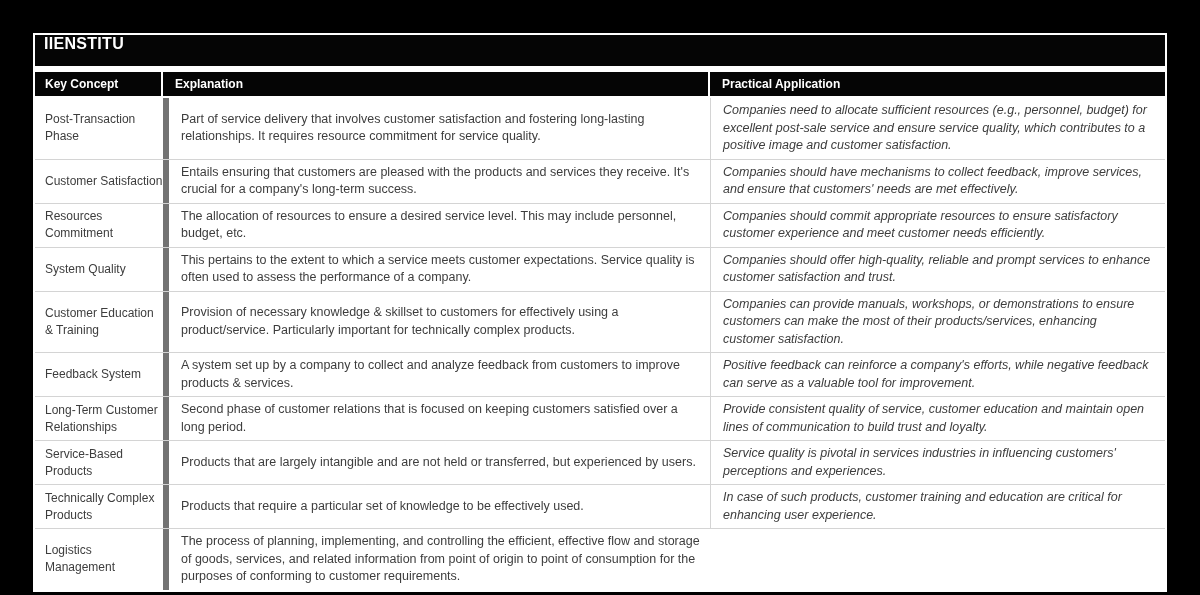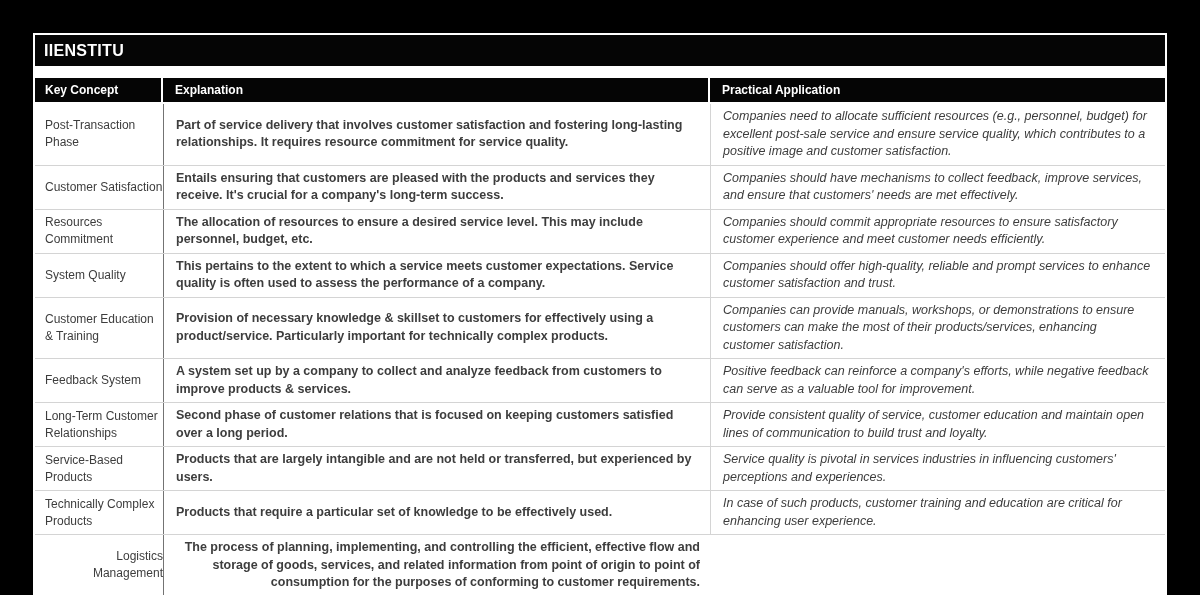--- a/index.html
+++ b/index.html
@@ -21,68 +21,67 @@
     width: 1134px;
     box-sizing: border-box;
     background: #ffffff;
     padding: 2px;
   }
   .title-bar {
     background: #050505;
     color: #ffffff;
     height: 31px;
     display: flex;
-    align-items: center;
+    align-items: flex-start;
     padding-left: 9px;
     font-size: 16px;
     font-weight: 700;
     letter-spacing: 0.3px;
   }
   .header-row {
     display: grid;
     grid-template-columns: 128px 547px 1fr;
-    margin-top: 12px;
+    margin-top: 6px;
     margin-bottom: 2px;
   }
   .hcell {
     background: #050505;
     color: #ffffff;
     font-size: 12px;
     font-weight: 700;
     height: 24px;
     display: flex;
     align-items: center;
     box-sizing: border-box;
     padding-left: 10px;
   }
   .hcell.c1, .hcell.c2 { border-right: 2px solid #ffffff; }
   .hcell.c2, .hcell.c3 { padding-left: 12px; }
   .row {
     display: grid;
     grid-template-columns: 128px 547px 1fr;
     border-bottom: 1px solid #d4d4d4;
   }
-  .row:last-child { border-bottom: none; text-align: right; }
+  .row:last-child { border-bottom: none; }
   .cell {
     box-sizing: border-box;
     display: flex;
     align-items: center;
     min-height: 42px;
     color: #3d3d3d;
     font-size: 12.5px;
     line-height: 1.4;
   }
   .cell.c1 {
     font-size: 12px;
     padding: 4px 0 4px 10px;
   }
   .cell.c2 {
-    border-left: 1px solid #737373;
+    border-left: 6px solid #737373;
     padding: 4px 10px 4px 12px;
-    font-weight: bold;
   }
   .cell.c3 {
     border-left: 1px solid #d4d4d4;
     padding: 4px 14px 4px 12px;
     font-style: italic;
   }
 </style>
 </head>
 <body>
 

